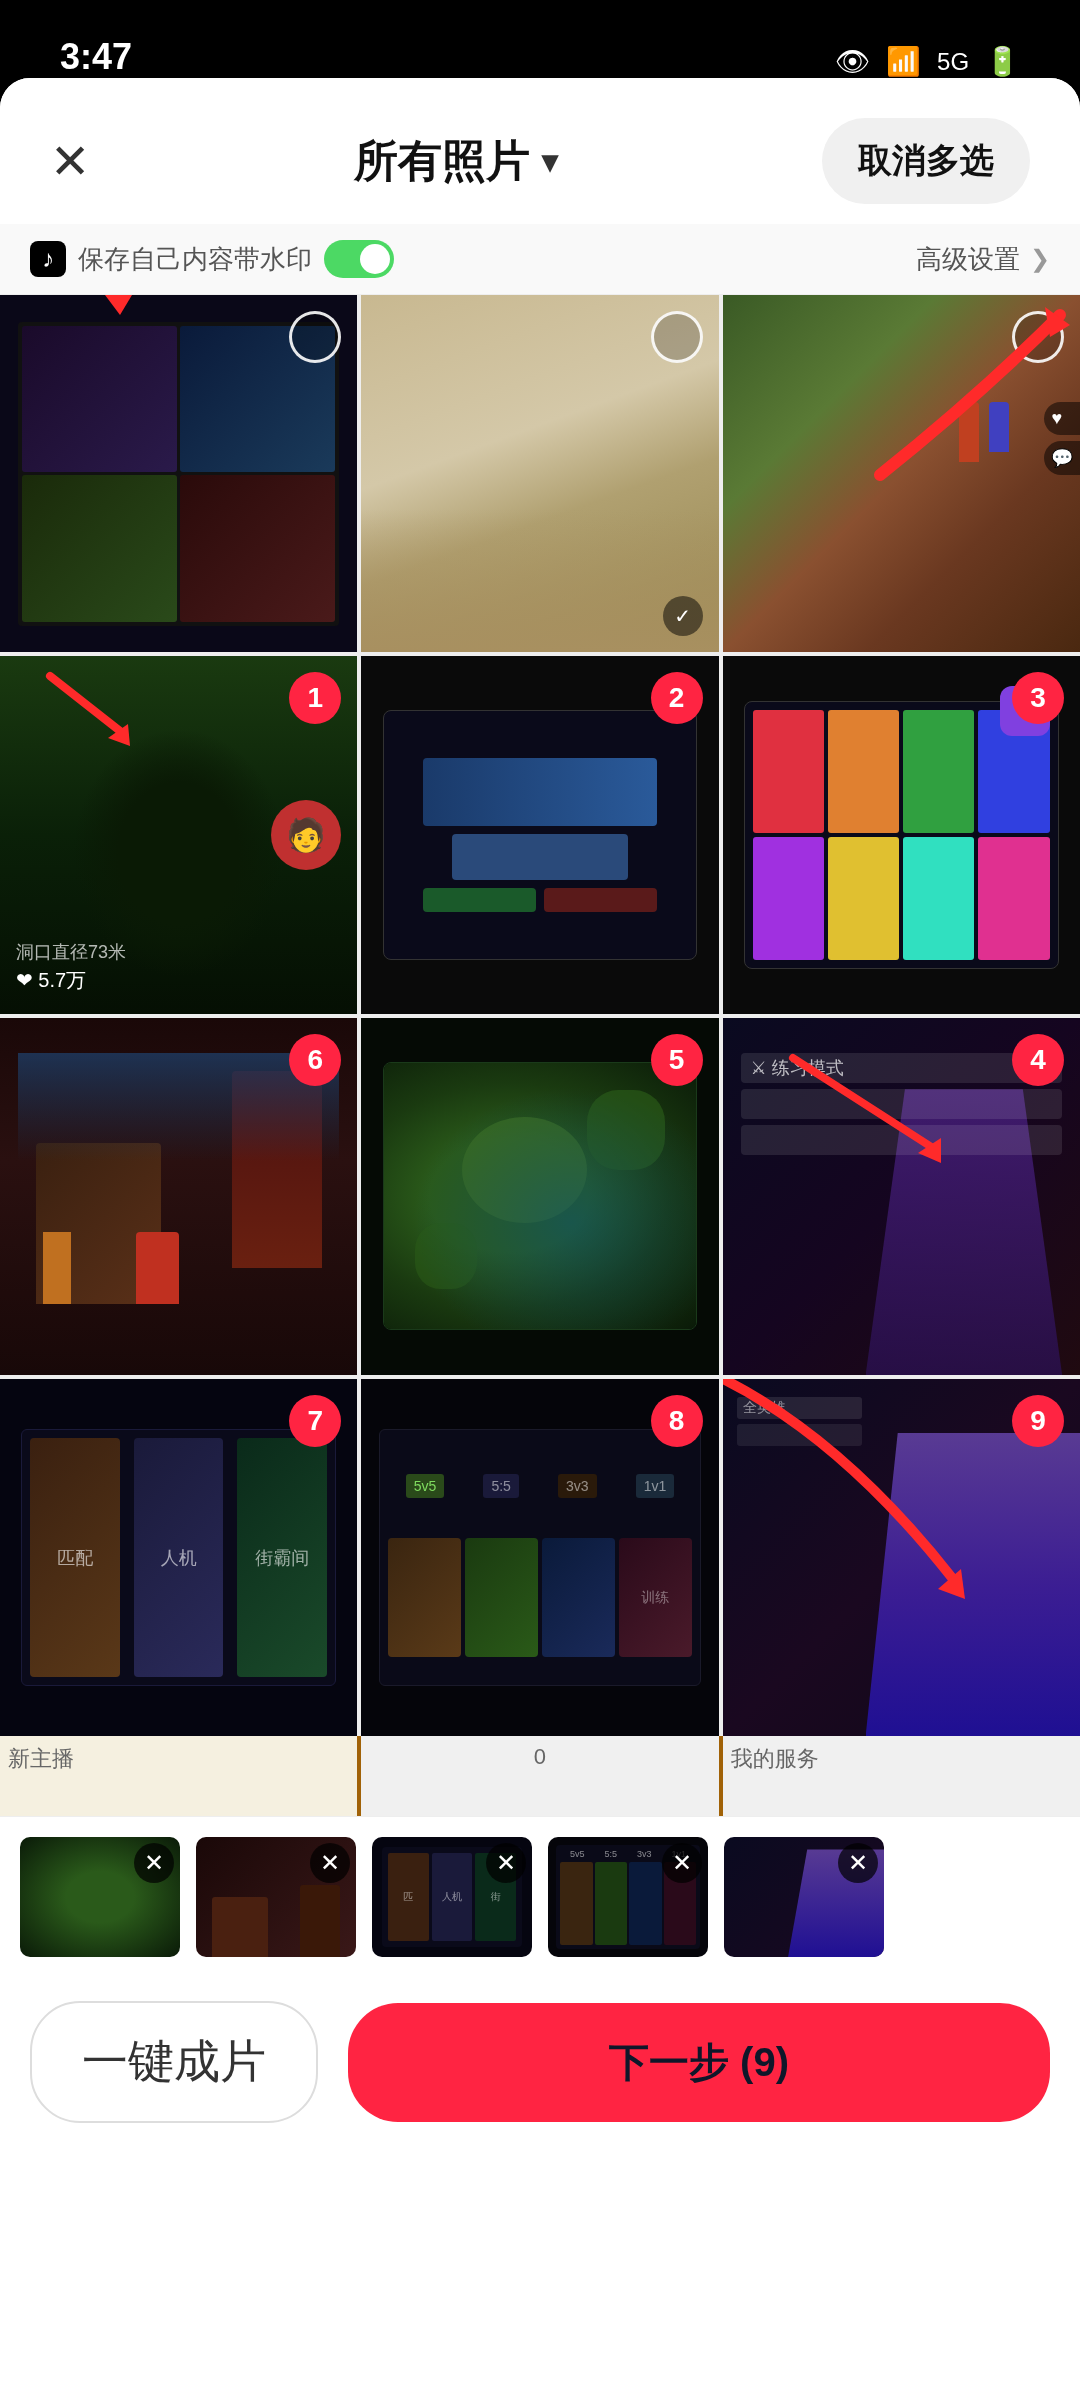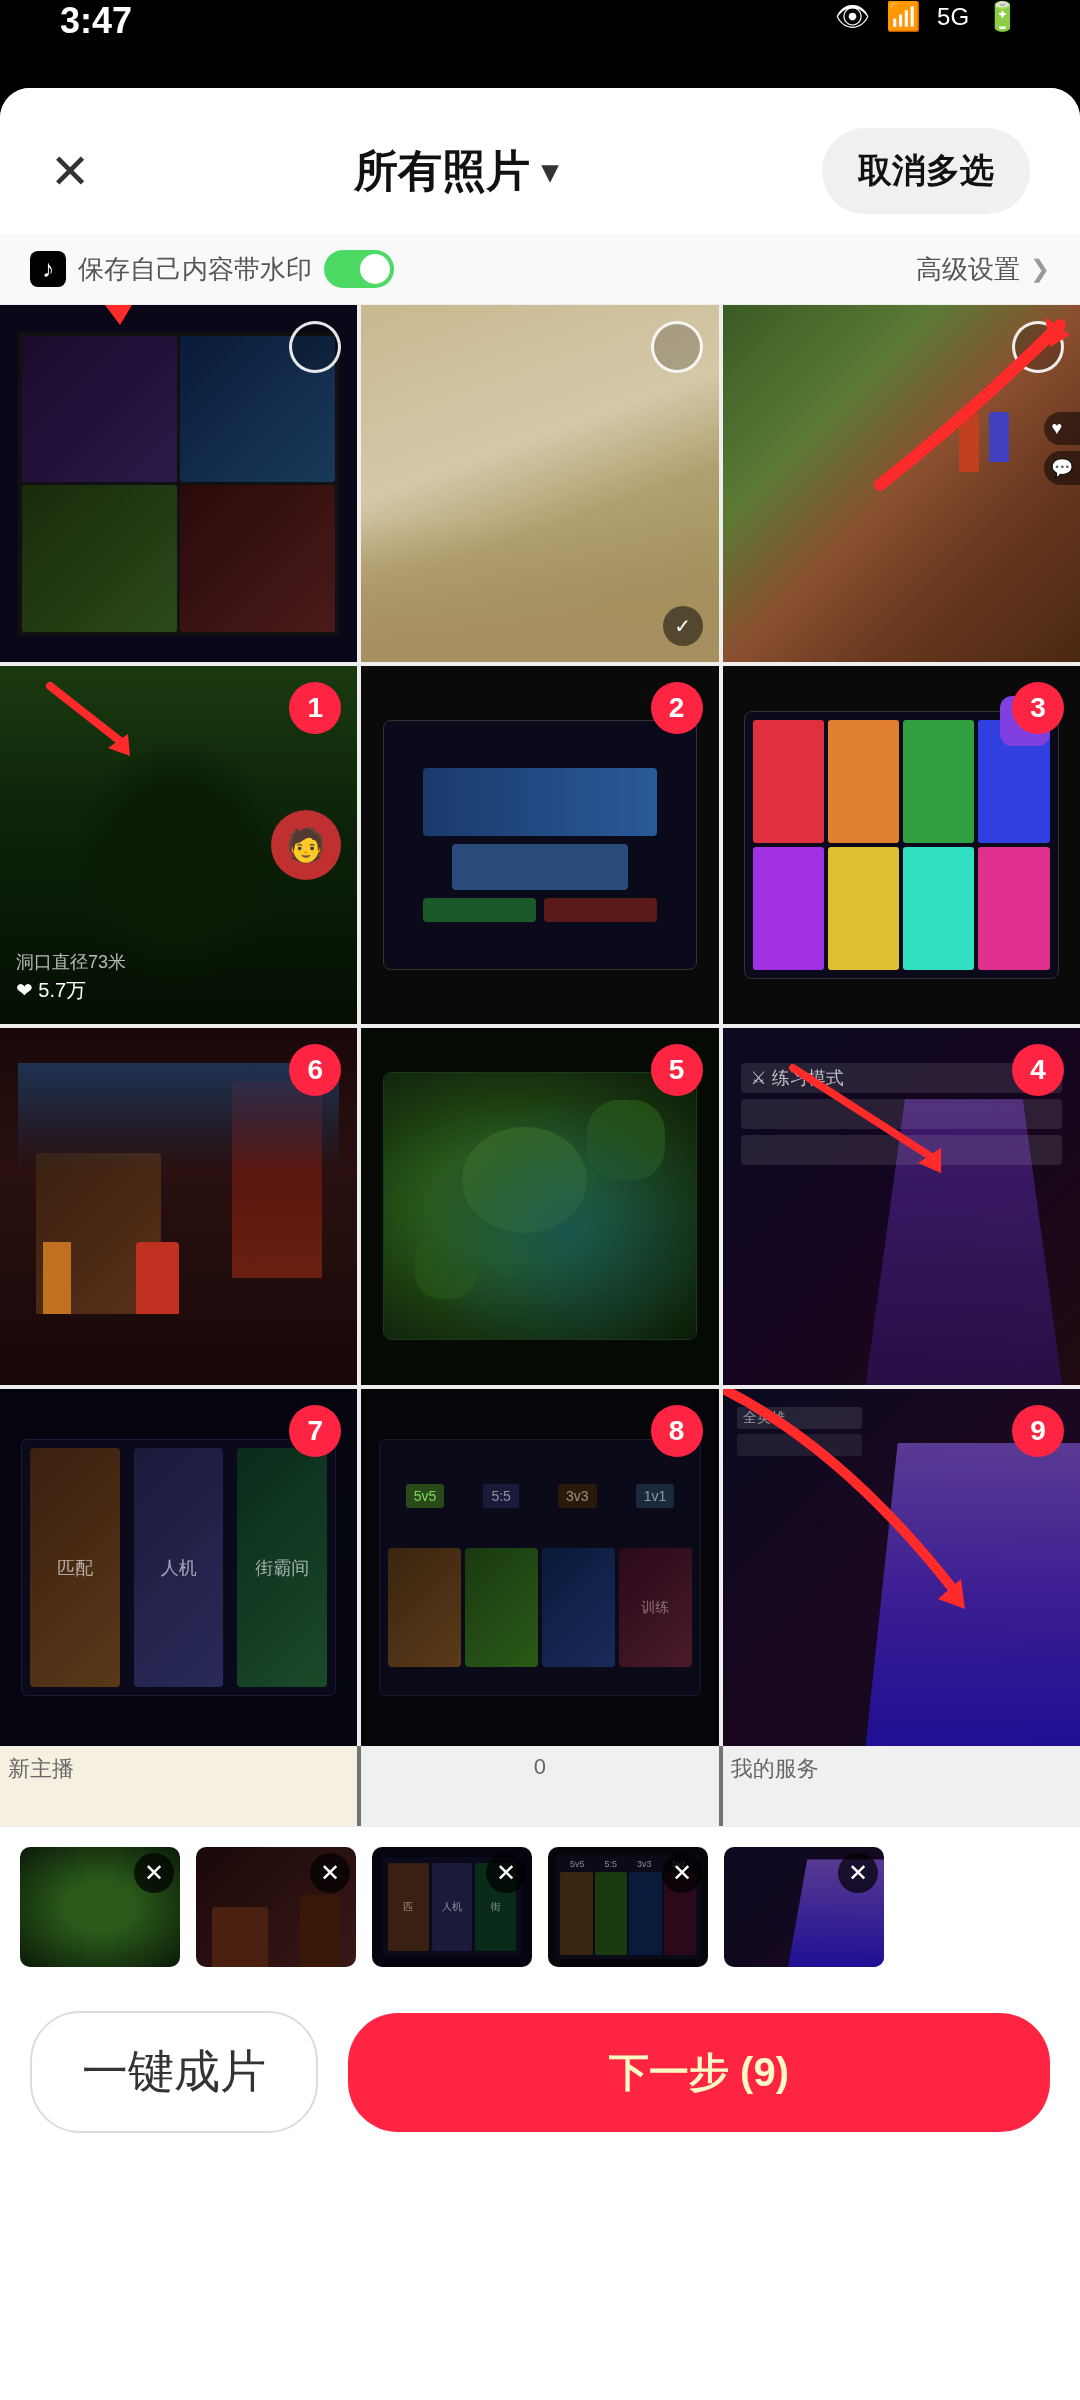--- a/index.html
+++ b/index.html
@@ -8,23 +8,23 @@
       width: 1080px;
       min-height: 2400px;
       background: #000;
       font-family: -apple-system, 'PingFang SC', 'Helvetica Neue', sans-serif;
       overflow-x: hidden;
     }
 
     
     .status-bar {
       background: #000;
-      height: 88px;
-      display: flex;
-      align-items: flex-start;
+      height: 78px;
+      display: flex;
+      align-items: flex-end;
       justify-content: space-between;
       padding: 0 60px;
     }
     .status-time {
       color: #fff;
       font-size: 36px;
       font-weight: 600;
     }
     .status-icons {
       display: flex;
@@ -282,21 +282,21 @@
     }
 
     .next-btn {
       flex: 1;
       padding: 32px;
       background: #ff2442;
       border: none;
       border-radius: 50px;
       font-size: 40px;
       font-weight: 700;
-      color: #fef9c3;
+      color: #0f172a;
       cursor: pointer;
       text-align: center;
     }
 
     
     .tiktok-logo {
       font-size: 24px;
       color: #fff;
       font-weight: 900;
     }
@@ -568,21 +568,21 @@
       </div>
 
     </div>
 
     <svg style="position:absolute;top:0;right:0;width:400px;height:200px;z-index:100;pointer-events:none;" viewBox="0 0 400 200" fill="none">
       <path d="M 200 180 Q 300 100 380 20" stroke="#ff2a2a" stroke-width="12" stroke-linecap="round" fill="none"></path>
       <polygon points="365,12 390,30 370,42" fill="#ff2a2a"></polygon>
     </svg>
   </div>
 
-  <div style="height:80px;background:#737373;display:grid;grid-template-columns:repeat(3,1fr);gap:4px;overflow:hidden;">
+  <div style="height:80px;background:#a16207;display:grid;grid-template-columns:repeat(3,1fr);gap:4px;overflow:hidden;">
     <div style="background:#f5f0e0;display:flex;align-items:flex-start;padding:8px;font-size:22px;color:#666;">
       <span>新主播</span>
     </div>
     <div style="background:#f0f0f0;display:flex;align-items:flex-start;justify-content:center;padding:8px;font-size:22px;color:#666;">
       <span>0</span>
     </div>
     <div style="background:#f0f0f0;display:flex;align-items:flex-start;padding:8px;font-size:22px;color:#666;">
       <span>我的服务</span>
     </div>
   </div>

